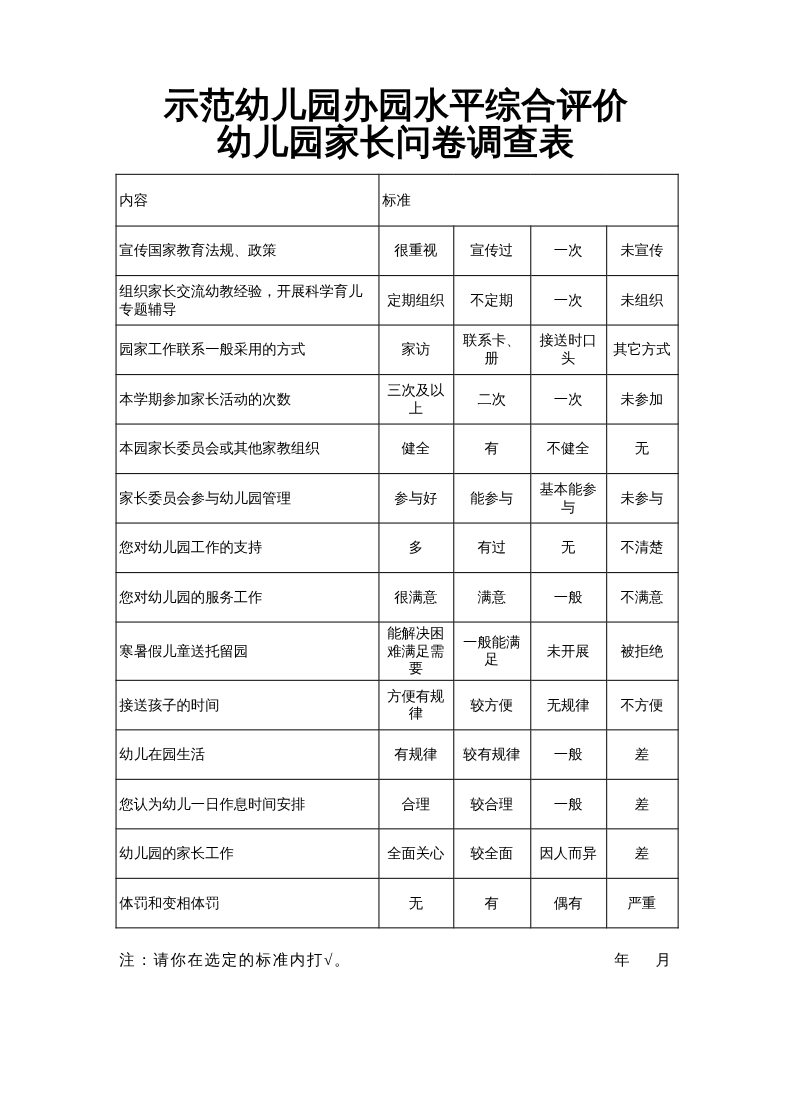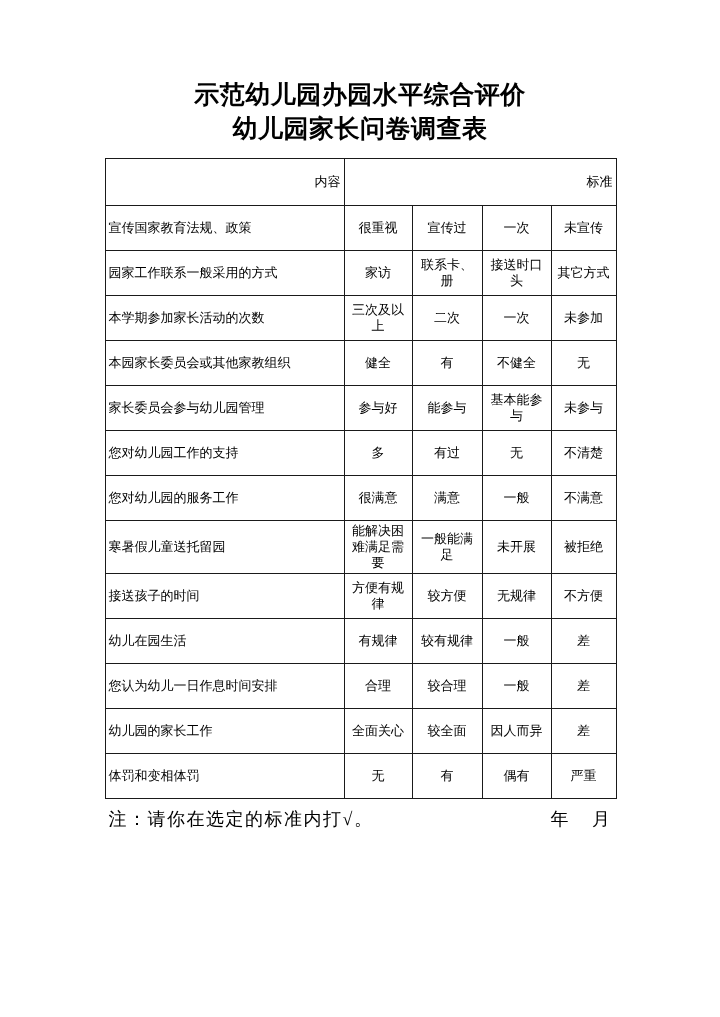--- a/index.html
+++ b/index.html
@@ -24,21 +24,21 @@
     position: relative;
   }
 
   
   .title-block {
     padding-top: 78px;
     text-align: center;
   }
   .title-line {
     font-family: "Liberation Serif", "DejaVu Serif", serif;
-    font-size: 25px;
+    font-size: 32px;
     font-weight: bold;
     line-height: 34px;
     letter-spacing: 0.5px;
     white-space: nowrap;
   }
 
   
   .table-wrap {
     margin: 12px auto 0 auto;
     width: 511px;
@@ -58,44 +58,44 @@
     word-break: break-all;
   }
   
   col.c-content { width: 239px; }
   col.c-opt     { width: 68px; }
   col.c-opt2    { width: 70px; }
   col.c-opt3    { width: 69px; }
   col.c-opt4    { width: 65px; }
 
   td.hdr {
-    text-align: right;
+    text-align: left;
     height: 42px;
     font-size: 14px;
   }
   td.content-cell {
     text-align: left;
     padding-left: 8px;
     padding-right: 6px;
     height: 40px;
     margin-left: 40px;
   }
   td.opt-cell {
     text-align: center;
     height: 40px;
   }
 
   
   .note-row {
     width: 511px;
-    margin: 8px auto 0 auto;
+    margin: 20px auto 0 auto;
     display: flex;
     align-items: baseline;
     justify-content: space-between;
-    font-size: 18px;
+    font-size: 14px;
     font-family: "Liberation Serif", "DejaVu Serif", serif;
   }
   .note-text {
     padding-left: 4px;
     letter-spacing: 1.5px;
     white-space: nowrap;
   }
   .note-date {
     padding-right: 4px;
     letter-spacing: 1.5px;
@@ -128,20 +128,27 @@
           <td class="hdr" colspan="4">标准</td>
         </tr>
       <tr>
             <td class="content-cell">宣传国家教育法规、政策</td>
             <td class="opt-cell">很重视</td>
             <td class="opt-cell">宣传过</td>
             <td class="opt-cell">一次</td>
             <td class="opt-cell">未宣传</td>
           </tr>
           <tr>
+            <td class="content-cell">组织家长交流幼教经验，开展科学育儿专题辅导</td>
+            <td class="opt-cell">定期组织</td>
+            <td class="opt-cell">不定期</td>
+            <td class="opt-cell">一次</td>
+            <td class="opt-cell">未组织</td>
+          </tr>
+          <tr>
             <td class="content-cell">园家工作联系一般采用的方式</td>
             <td class="opt-cell">家访</td>
             <td class="opt-cell">联系卡、册</td>
             <td class="opt-cell">接送时口头</td>
             <td class="opt-cell">其它方式</td>
           </tr>
           <tr>
             <td class="content-cell">本学期参加家长活动的次数</td>
             <td class="opt-cell">三次及以上</td>
             <td class="opt-cell">二次</td>

